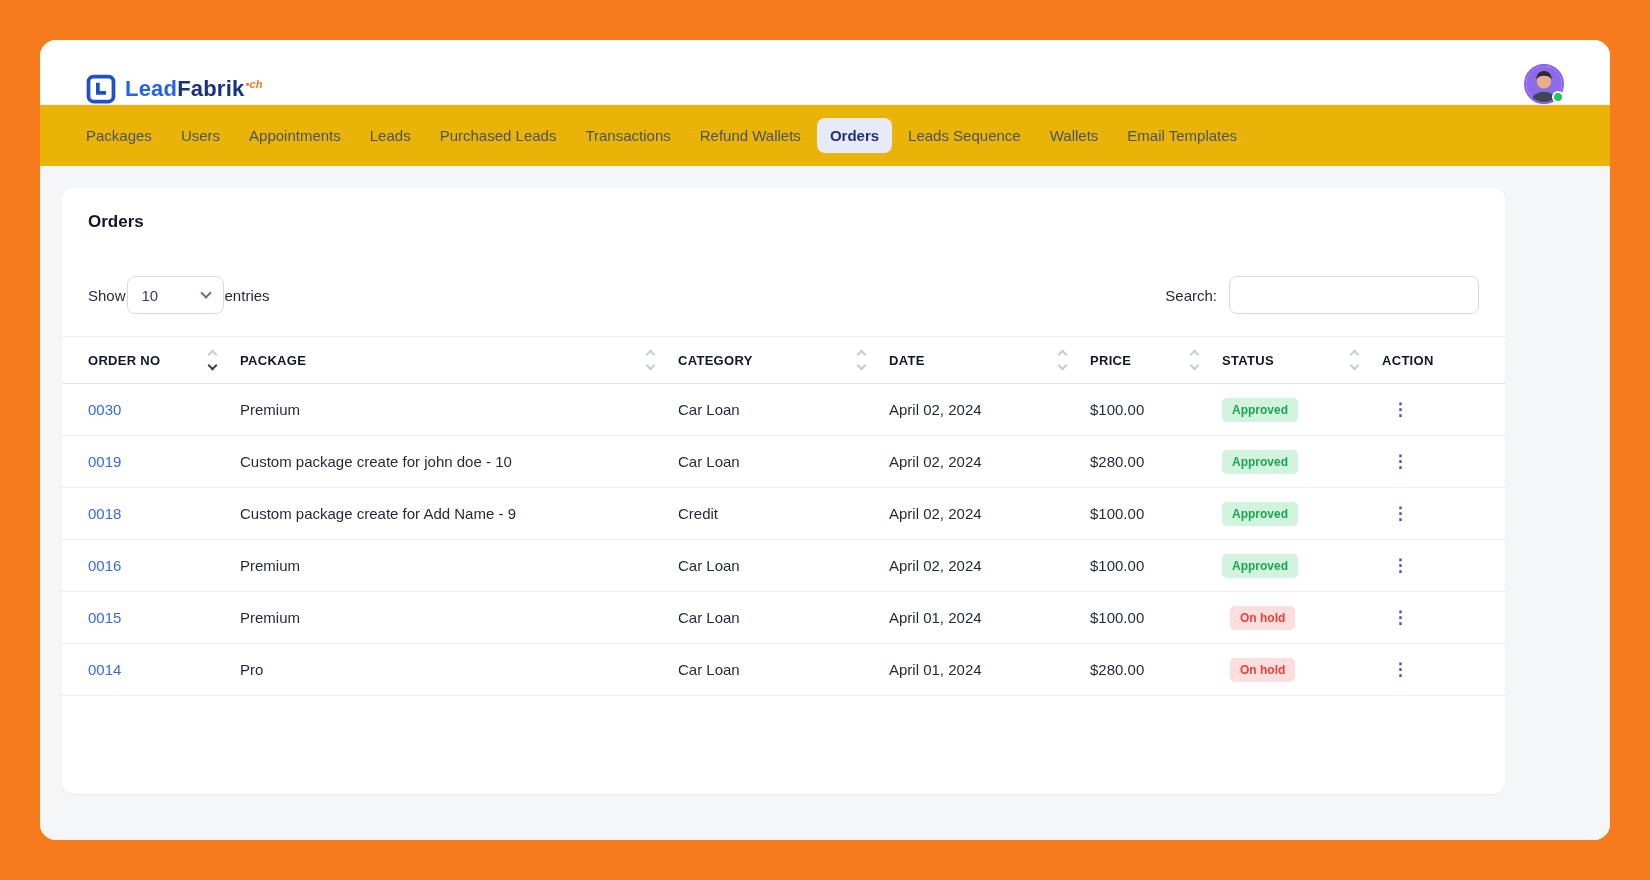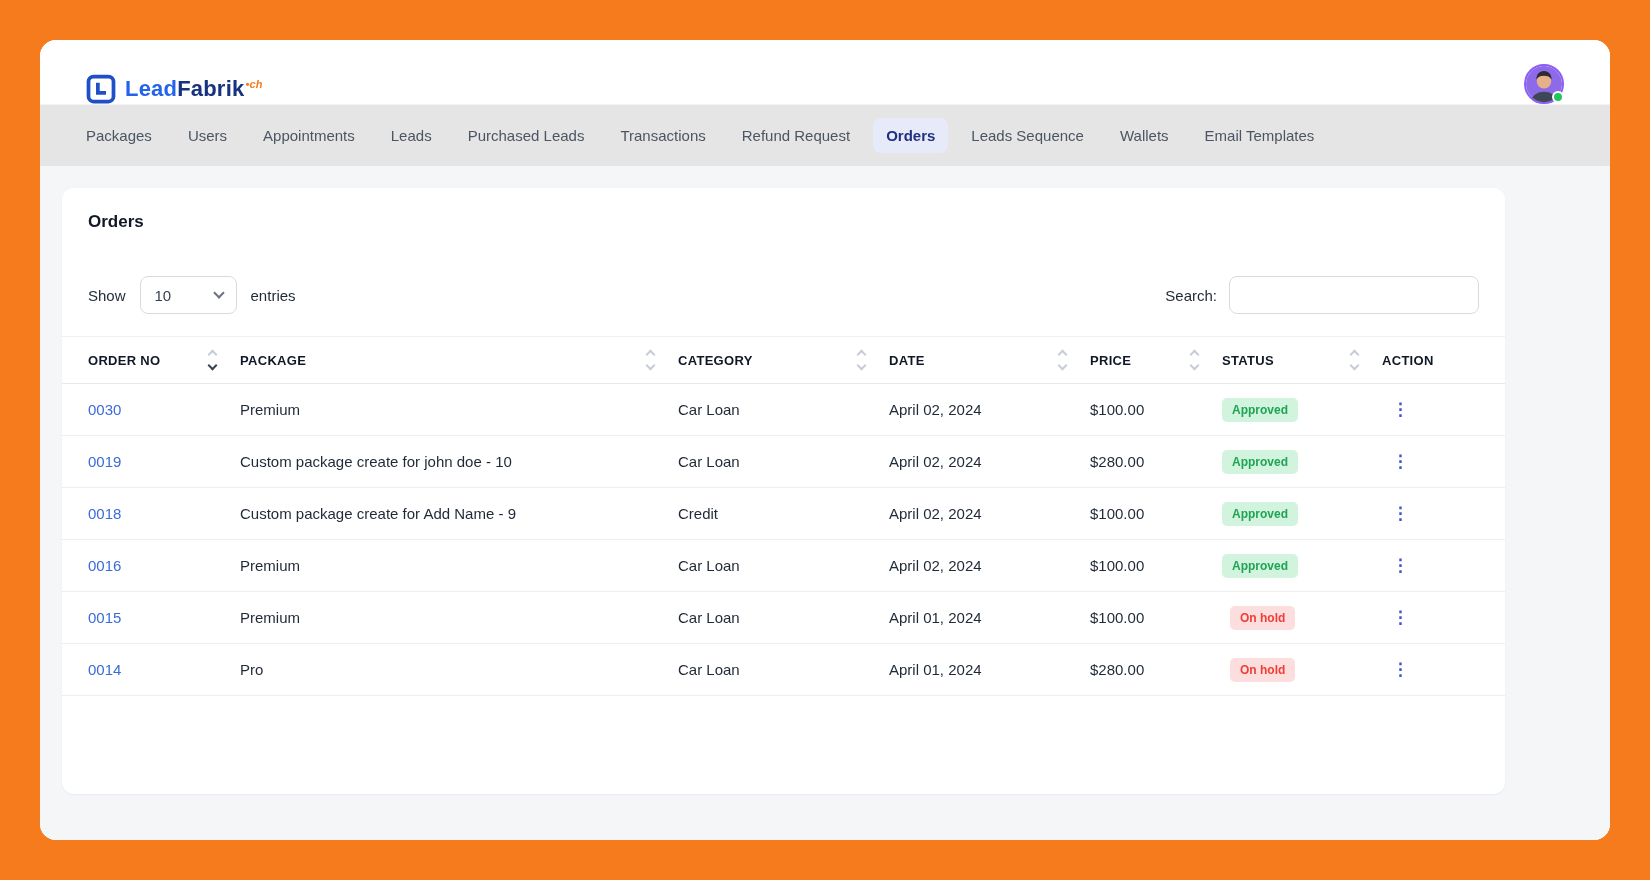--- a/index.html
+++ b/index.html
@@ -22,31 +22,31 @@
   .logo-icon { width:30px; height:30px; display:block; }
   .logo-text { font-size:22px; font-weight:700; letter-spacing:.2px; white-space:nowrap; }
   .logo-lead { color: var(--accent-blue, #2563EB); }
   .logo-fabrik { color:#17327E; }
   .logo-tld { color: var(--frame, #F57B1D); font-size:11px; font-weight:700; vertical-align:super; margin-left:1px; font-style:italic; }
   .avatar-wrap { position:relative; width:40px; height:40px; border-radius:50%; border:2px solid #8B5CF6; cursor:pointer; flex:0 0 auto; }
   .avatar { width:36px; height:36px; border-radius:50%; overflow:hidden; display:block; }
   .status-dot { position:absolute; right:-2px; bottom:-1px; width:12px; height:12px; background:#22C55E; border:2px solid #fff; border-radius:50%; }
 
   
-  .navbar { flex:0 0 62px; display:flex; align-items:center; gap:10px; padding:0 33px; border-top:1px solid #F1F2F5; background:#e5e5e5; }
+  .navbar { flex:0 0 62px; display:flex; align-items:center; gap:3px; padding:0 33px; border-top:1px solid #F1F2F5; background:#eab308; }
   .nav-item { border:0; background:transparent; font-family:"Liberation Sans",sans-serif; font-size:15px; color:#4B5563; padding:9px 13px; border-radius:8px; cursor:pointer; white-space:nowrap; }
   .nav-item.active { background:#E7EAF9; color:#20307E; font-weight:700; }
 
   
   .content { flex:1; background:#F5F6F8; padding:22px 0 0 22px; overflow:hidden; }
   .card { width:1443px; height:606px; background:#fff; border-radius:12px; padding-top:24px; overflow:hidden; box-shadow:0 1px 2px rgba(16,24,40,.05); }
   .card-title { font-size:17px; font-weight:700; color:#101828; padding:0 26px; }
 
   .controls { margin-top:44px; padding:0 26px; display:flex; align-items:center; justify-content:space-between; }
-  .show-group { display:flex; align-items:center; gap:14px; font-size:15px; color:#1F2937; }
+  .show-group { display:flex; align-items:center; gap:1px; font-size:15px; color:#1F2937; }
   .select { width:97px; height:38px; border:1px solid #D7DBE1; border-radius:8px; display:flex; align-items:center; justify-content:space-between; padding:0 13px 0 14px; font-size:15px; color:#374151; cursor:pointer; background:#fff; }
   .search-group { display:flex; align-items:center; gap:12px; font-size:15px; color:#1F2937; }
   .search-input { width:250px; height:38px; border:1px solid #D7DBE1; border-radius:8px; padding:0 12px; font:15px "Liberation Sans",sans-serif; outline:none; background:#fff; }
 
   
   .table { width:100%; border-collapse:collapse; margin-top:22px; table-layout:fixed; }
   th { text-align:left; padding:14px 10px; border-top:1px solid #EEF0F3; border-bottom:1px solid #E6E8EC; }
   th:first-child, td:first-child { padding-left:26px; }
   .th-inner { display:flex; align-items:center; justify-content:space-between; }
   .th-label { font-size:13px; font-weight:700; color:#101828; letter-spacing:.3px; text-transform:uppercase; }
@@ -92,21 +92,21 @@
     </div>
   </header>
 
   <nav class="navbar">
       <button class="nav-item">Packages</button>
       <button class="nav-item">Users</button>
       <button class="nav-item">Appointments</button>
       <button class="nav-item">Leads</button>
       <button class="nav-item">Purchased Leads</button>
       <button class="nav-item">Transactions</button>
-      <button class="nav-item">Refund Request</button>
+      <button class="nav-item">Refund Wallets</button>
       <button class="nav-item active">Orders</button>
       <button class="nav-item">Leads Sequence</button>
       <button class="nav-item">Wallets</button>
       <button class="nav-item">Email Templates</button>
     </nav>
 
   <main class="content">
     <section class="card">
       <h2 class="card-title">Orders</h2>
 

